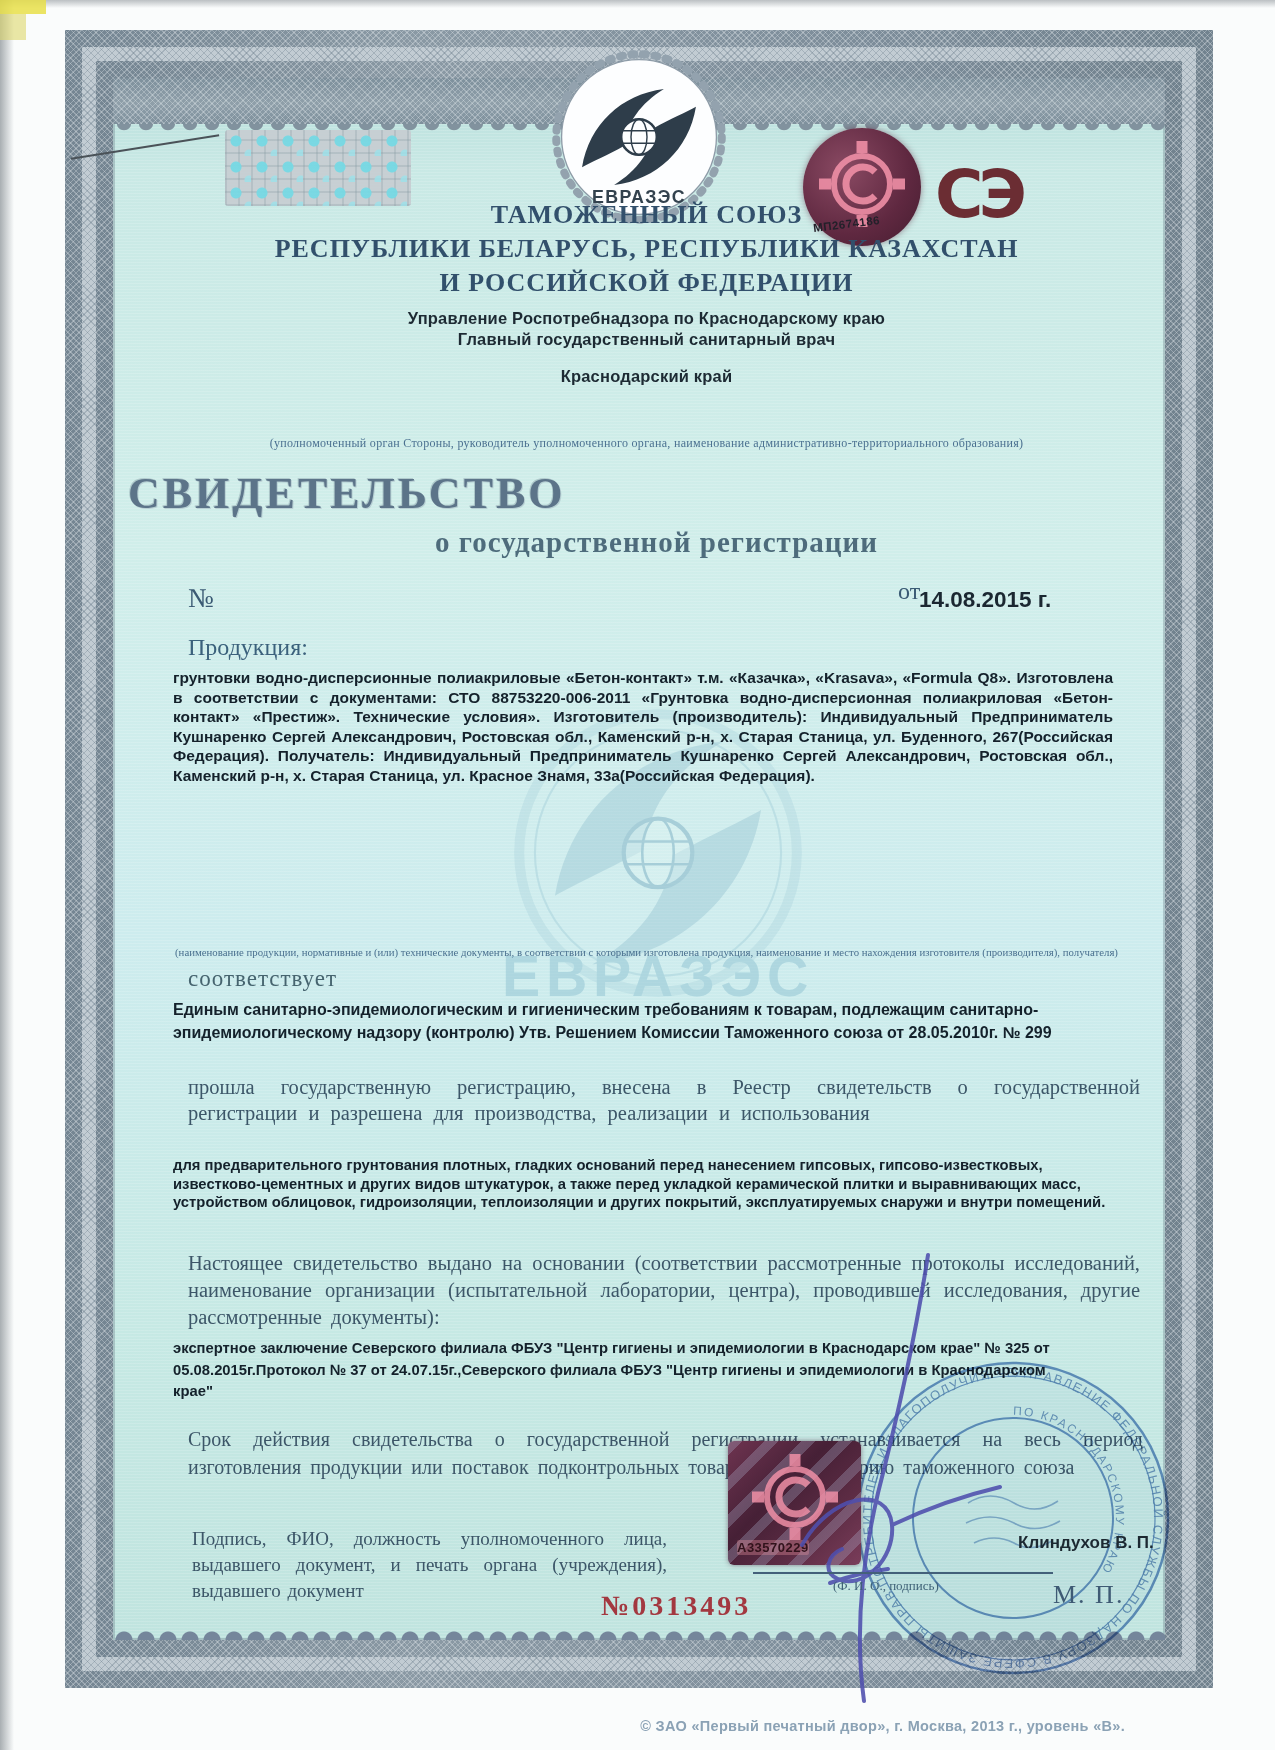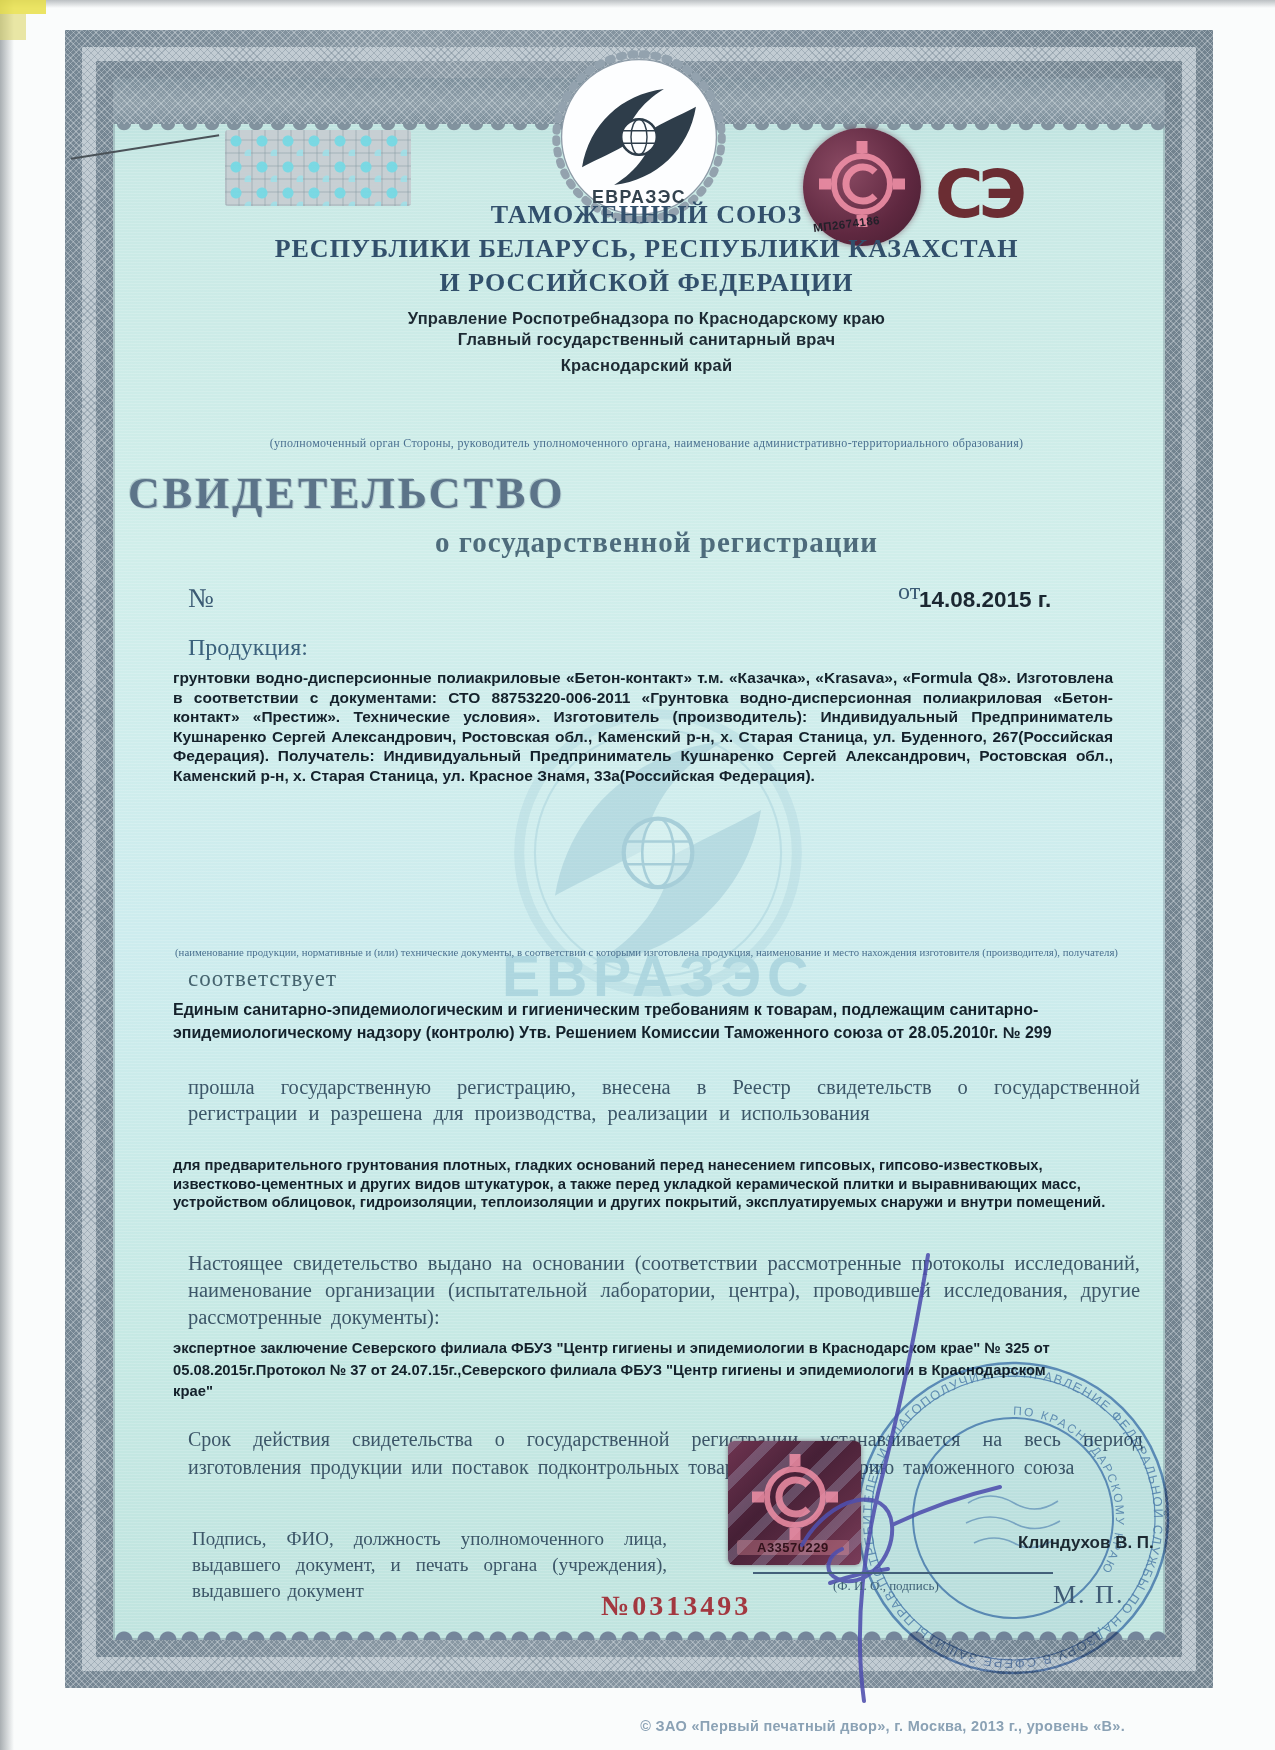--- a/index.html
+++ b/index.html
@@ -101,21 +101,21 @@
   .holo-square{left:615px;top:1363px;width:133px;height:124px;border-radius:6px;
     background:
       repeating-linear-gradient(135deg, rgba(190,205,235,.25) 0 10px, rgba(60,25,45,0) 10px 26px),
       linear-gradient(135deg,#6e3450 0%,#46203６ 40%,#5d2c44 70%,#7a3d5a 100%);
     background:
       repeating-linear-gradient(135deg, rgba(190,205,235,.25) 0 10px, rgba(60,25,45,0) 10px 26px),
       linear-gradient(135deg,#6e3450 0%,#462036 40%,#5d2c44 70%,#7a3d5a 100%);
     box-shadow:0 0 5px rgba(70,30,50,.5);}
   .holo-square svg{position:absolute;left:17px;top:6px;}
   .holo-sq-num{position:absolute;left:9px;bottom:10px;font-size:13px;font-weight:bold;color:#31121b;
-    background:rgba(235,150,160,.35);padding:0 20px;border-radius:2px;letter-spacing:.5px;}
+    background:rgba(235,150,160,.35);padding:0 0;border-radius:2px;letter-spacing:.5px;}
   .stamp{left:735px;top:1275px;width:330px;height:330px;opacity:.85;mix-blend-mode:multiply;}
   .signature{left:655px;top:1165px;width:300px;height:470px;}
   .signer{left:905px;top:1455px;font-size:17px;font-weight:bold;color:#1c2831;}
   .sig-line{left:640px;top:1494px;width:300px;height:0;border-top:2px solid #44607a;}
   .sig-cap{left:705px;top:1500px;font-size:13px;color:#3e6076;}
   .mp{left:925px;top:1502px;font-size:26px;color:#3e5a74;letter-spacing:2px;}
   .blank-num{left:473px;top:1512px;font-size:28px;font-weight:bold;color:#a33840;letter-spacing:3px;}
   .footer{left:0;right:150px;top:1718px;text-align:right;font-size:14.5px;font-weight:bold;color:#8ba2b5;letter-spacing:.3px;}
 </style>
 </head>
@@ -185,21 +185,21 @@
       </div>
 
       <div class="abs se-logo">СЭ</div>
 
       <div class="abs hdr serif">
         <div class="l">ТАМОЖЕННЫЙ СОЮЗ</div>
         <div class="l">РЕСПУБЛИКИ БЕЛАРУСЬ, РЕСПУБЛИКИ КАЗАХСТАН</div>
         <div class="l">И РОССИЙСКОЙ ФЕДЕРАЦИИ</div>
         <div class="auth">Управление Роспотребнадзора по Краснодарскому краю</div>
         <div class="auth" style="margin-top:0;">Главный государственный санитарный врач</div>
-        <div class="auth" style="margin-top:5px;">Краснодарский край</div>
+        <div class="auth" style="margin-top:16px;">Краснодарский край</div>
       </div>
 
       <div class="abs cap1 serif">(уполномоченный орган Стороны, руководитель уполномоченного органа, наименование административно-территориального образования)</div>
 
       <div class="abs title-main serif">СВИДЕТЕЛЬСТВО</div>
       <div class="abs title-sub serif">о государственной регистрации</div>
 
       <div class="abs no-sign serif">№</div>
       <div class="abs of-label serif">от</div>
       <div class="abs date-val">14.08.2015 г.</div>

